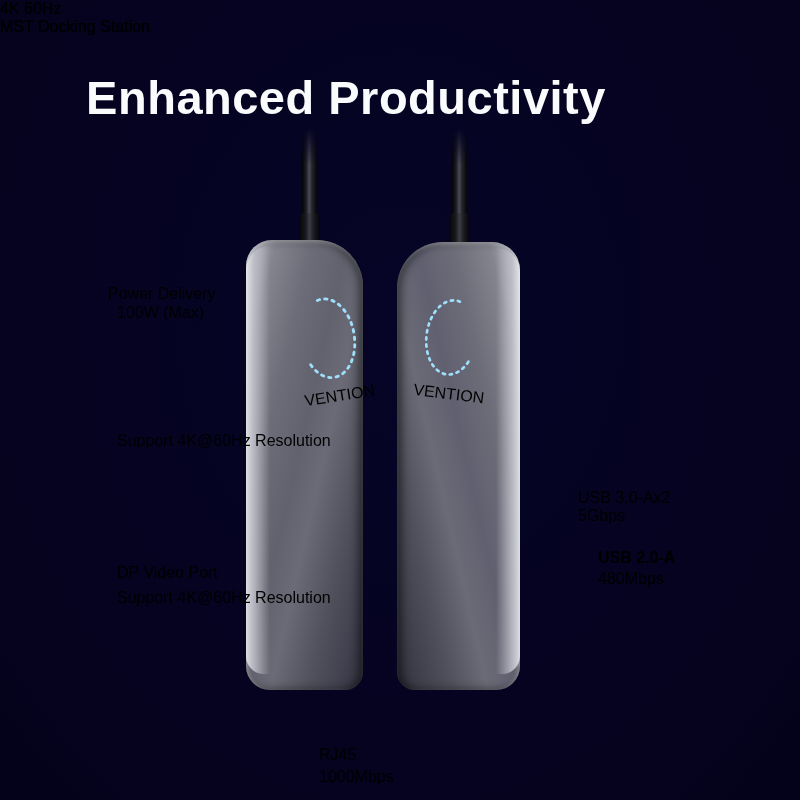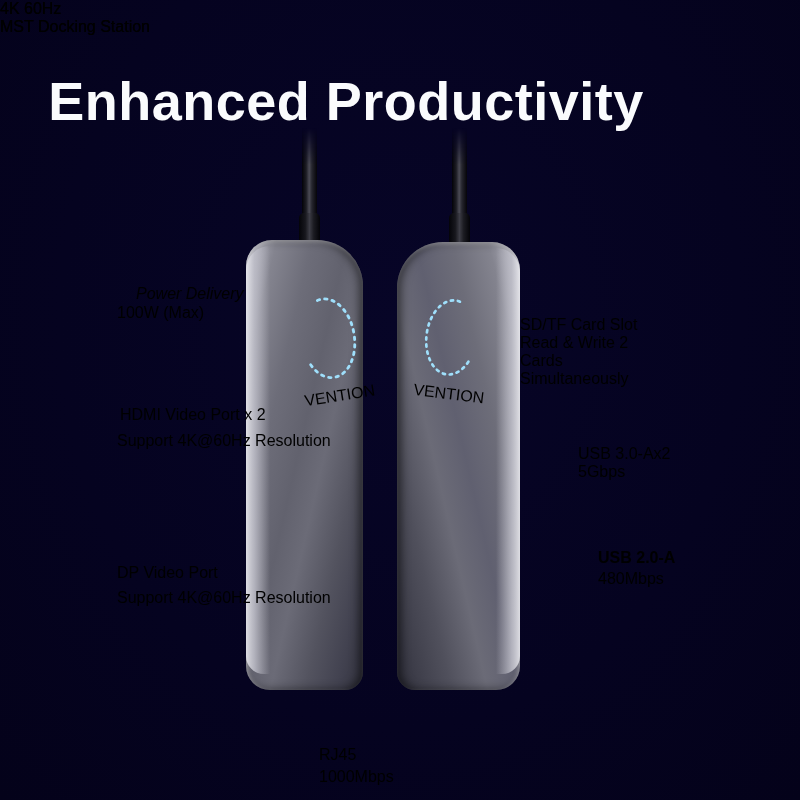--- a/index.html
+++ b/index.html
@@ -6,21 +6,21 @@
   #stage{
     position:relative;width:800px;height:800px;overflow:hidden;
     background:radial-gradient(ellipse at 50% 40%, #070527 0%, #050320 60%, #04021a 100%);
     font-family:"Liberation Sans", sans-serif;
   }
   .abs{position:absolute;}
 
   
   .title{
     top:70px;left:0;width:692px;text-align:center;
-    font-size:54px;font-weight:800;letter-spacing:.5px;color:#fafbfd;
+    font-size:47px;font-weight:800;letter-spacing:.5px;color:#fafbfd;
   }
 
   
   .cable{
     width:15px;height:122px;
     background:linear-gradient(90deg,#020207 0%,#1d1d24 28%,#4b4b55 48%,#26262e 66%,#050409 100%);
     -webkit-mask-image:linear-gradient(to bottom,transparent 0,#000 30%);
     mask-image:linear-gradient(to bottom,transparent 0,#000 30%);
   }
   .relief{
@@ -199,42 +199,35 @@
   <div class="abs solid-h" style="left:524px;top:492px;width:24px;"></div>
   <div class="abs dash-h" style="left:550px;top:455px;width:32px;"></div>
 
   <div class="abs dash-h" style="left:526px;top:561px;width:68px;"></div>
 
   <div class="abs dash-v" style="left:320px;top:689px;height:31px;"></div>
   <div class="abs dash-v" style="left:454px;top:689px;height:31px;"></div>
   <div class="abs dash-h" style="left:320px;top:719px;width:136px;"></div>
   <div class="abs dash-v" style="left:387px;top:720px;height:25px;"></div>
 
-  <div class="abs lbl" style="left:136px;top:285px;font-style:italic;">Power Delivery</div>
+  <div class="abs lbl" style="left:108px;top:285px;">Power Delivery</div>
   <div class="abs desc d18" style="left:117px;top:304px;">100W (Max)</div>
 
-  <div class="abs lbl" style="left:120px;top:406px;">HDMI Video Port  x 2</div>
   <div class="abs desc d185" style="left:117px;top:432px;">Support
 4K@60Hz
 Resolution</div>
 
   <div class="abs lbl" style="left:117px;top:564px;">DP Video Port</div>
   <div class="abs desc d185" style="left:117px;top:589px;">Support
 4K@60Hz
 Resolution</div>
 
-  <div class="abs ta-r" style="left:520px;top:316px;width:148px;">
-    <div class="lbl">SD/TF
-Card Slot</div>
-    <div class="desc d155">Read &amp; Write 2 Cards
-Simultaneously</div>
-  </div>
 
   <div class="abs ta-c" style="left:578px;top:445px;width:110px;">
-    <div class="lbl" style="font-size:16px;">USB 3.0-Ax2</div>
+    <div class="lbl" style="font-size:16px;margin-top:44px;">USB 3.0-Ax2</div>
     <div class="desc d19">5Gbps</div>
   </div>
 
   <div class="abs" style="left:598px;top:549px;">
     <div class="lbl" style="font-size:16px;font-weight:bold;">USB 2.0-A</div>
     <div class="desc d19" style="margin-top:3px;">480Mbps</div>
   </div>
 
   <div class="abs ta-c" style="left:319px;top:746px;width:140px;">
     <div class="lbl" style="font-size:16px;">RJ45</div>

